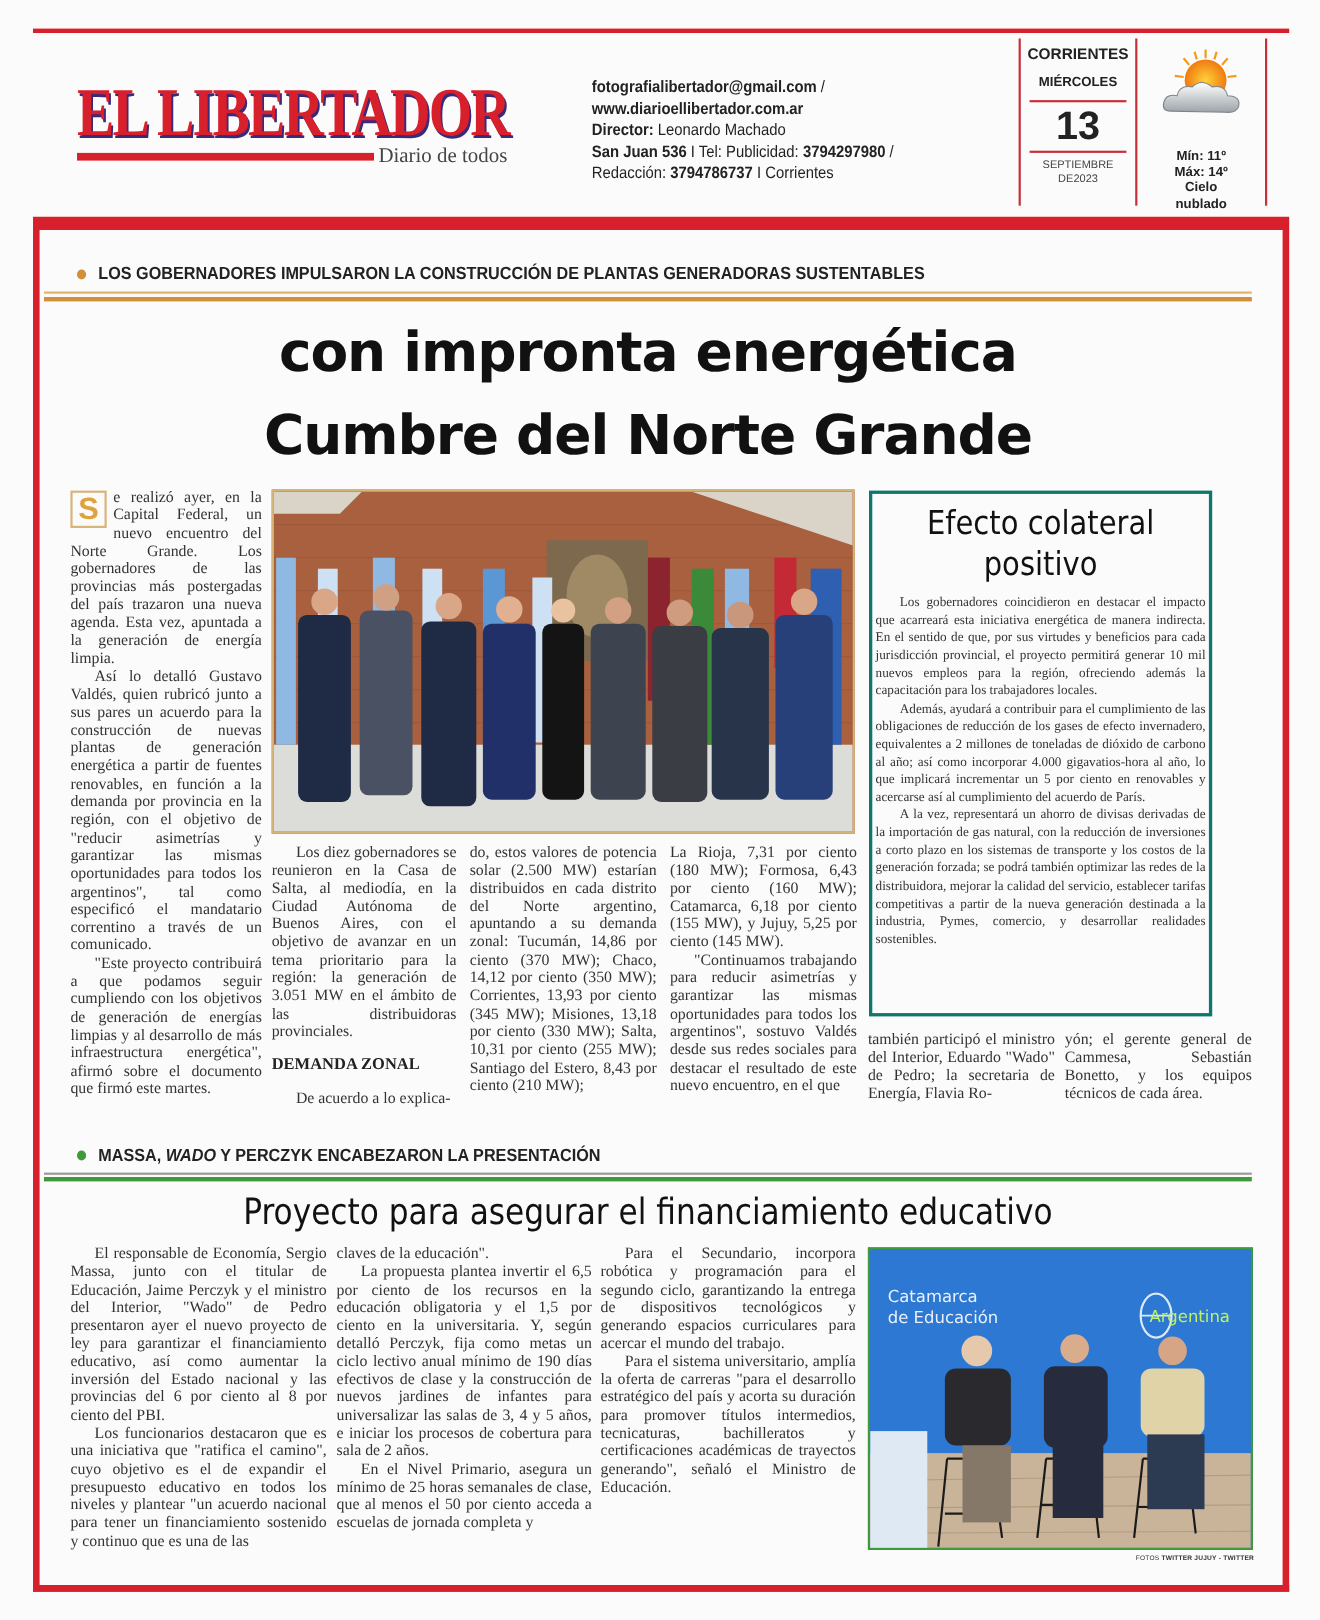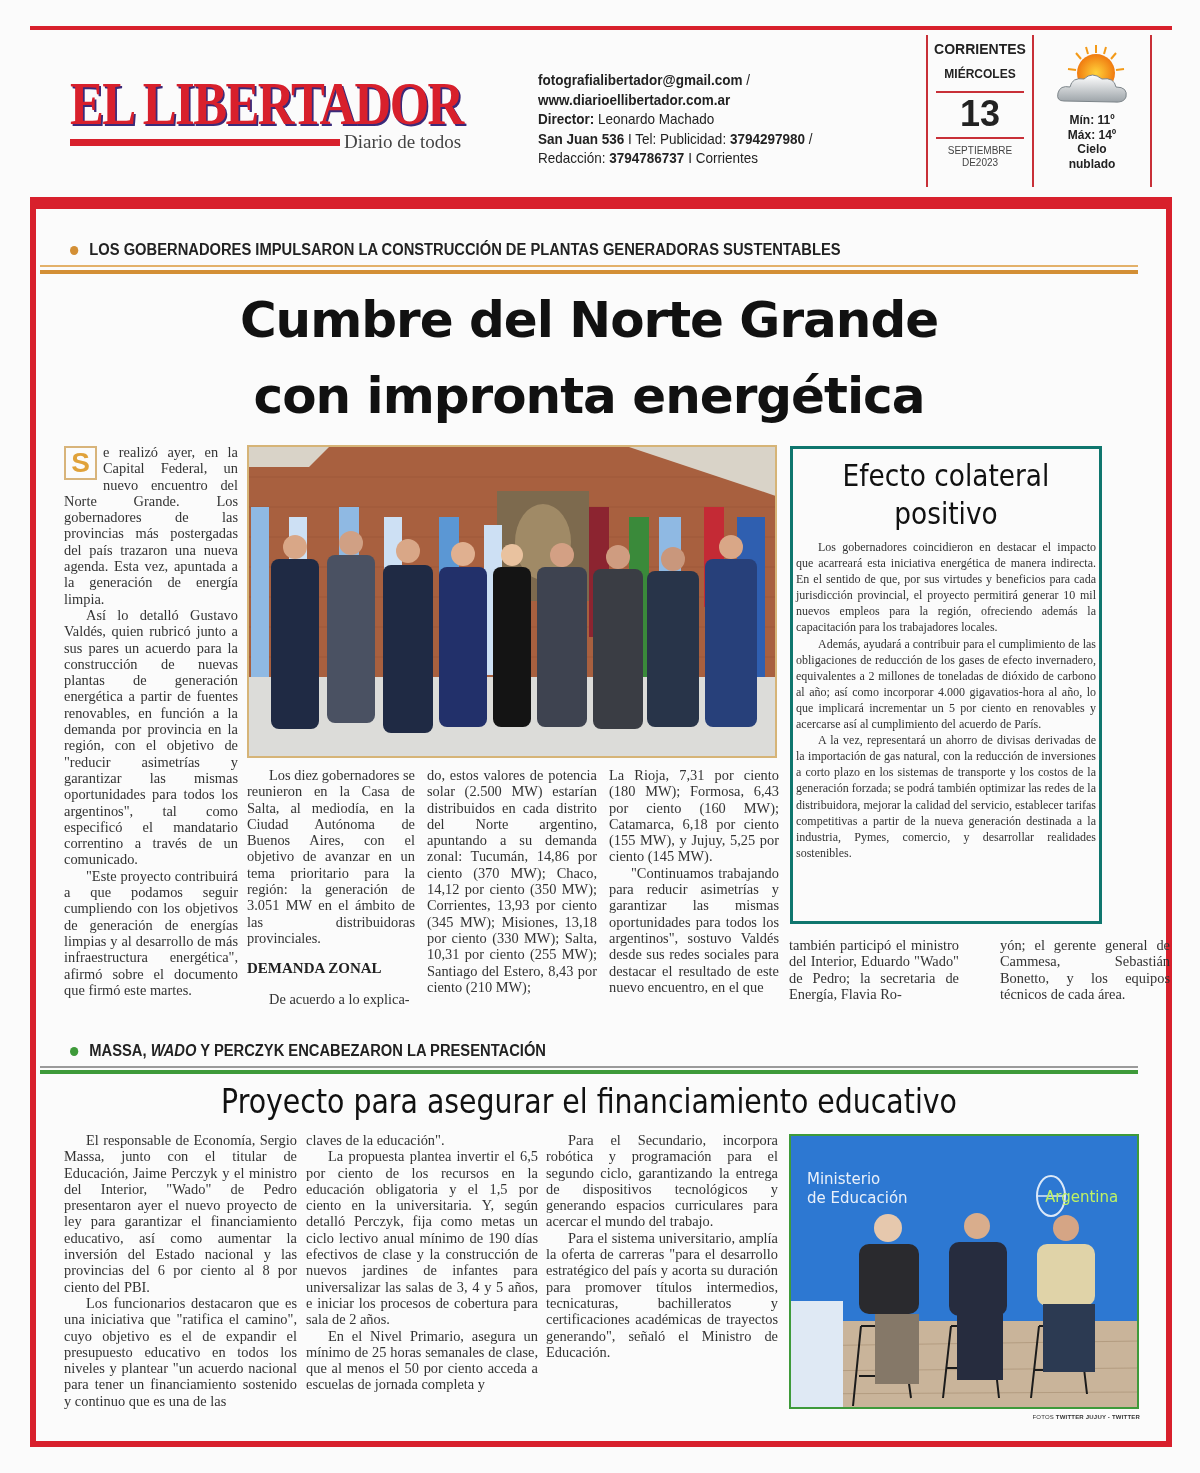--- a/index.html
+++ b/index.html
@@ -85,37 +85,37 @@
         <line x1="24" y1="10" x2="29" y2="16"></line>
         <line x1="64" y1="10" x2="59" y2="16"></line>
       <line x1="16" y1="26" x2="24" y2="27"></line>
         <line x1="72" y1="26" x2="64" y2="27"></line>
         <line x1="34" y1="4" x2="36" y2="11"></line>
         <line x1="54" y1="4" x2="52" y2="11"></line>
     </g>
     <circle cx="44" cy="30" r="19" fill="url(#sun)"></circle>
     <path d="M12 58 Q4 58 6 50 Q8 42 18 44 Q20 34 32 36 Q40 28 50 36 Q62 34 64 44 Q76 44 74 54 Q72 60 62 59 Z" fill="url(#cloud)" stroke="#7d858a" stroke-width="1"></path>
   </svg>
-  <div class="wx" style="margin-top:0">Mín: 11º</div>
+  <div class="wx" style="margin-top:20px">Mín: 11º</div>
   <div class="wx">Máx: 14º</div>
   <div class="wx">Cielo</div>
   <div class="wx">nublado</div>
 </div>
 
 <div class="abs frame"></div>
 
 <div class="abs kicker" style="left:70px;top:241px;">
   <span class="dot" style="background:#d38f35"></span><span>LOS GOBERNADORES IMPULSARON LA CONSTRUCCIÓN DE PLANTAS GENERADORAS SUSTENTABLES</span>
 </div>
 <div class="abs rule-o1"></div>
 <div class="abs rule-o2"></div>
 
 <div class="abs headline">
+  <div>con impronta energética</div>
   <div>Cumbre del Norte Grande</div>
-  <div>con impronta energética</div>
 </div>
 
 <div class="abs col" style="left:64px;top:444px;width:174px;">
   <span class="dropcap">S</span>
   <p class="noind">e realizó ayer, en la Capital Federal, un nuevo encuentro del Norte Grande. Los gobernadores de las provincias más postergadas del país trazaron una nueva agenda. Esta vez, apuntada a la generación de energía limpia.</p>
   <p>Así lo detalló Gustavo Valdés, quien rubricó junto a sus pares un acuerdo para la construcción de nuevas plantas de generación energética a partir de fuentes renovables, en función a la demanda por provincia en la región, con el objetivo de "reducir asimetrías y garantizar las mismas oportunidades para todos los argentinos", tal como especificó el mandatario correntino a través de un comunicado.</p>
   <p>"Este proyecto contribuirá a que podamos seguir cumpliendo con los objetivos de generación de energías limpias y al desarrollo de más infraestructura energética", afirmó sobre el documento que firmó este martes.</p>
 </div>
 
 <div class="abs photo1">
@@ -194,21 +194,21 @@
   <div class="col" style="font-size:12px;line-height:16.1px;font-family:Liberation Serif, serif;">
     <p>Los gobernadores coincidieron en destacar el impacto que acarreará esta iniciativa energética de manera indirecta. En el sentido de que, por sus virtudes y beneficios para cada jurisdicción provincial, el proyecto permitirá generar 10 mil nuevos empleos para la región, ofreciendo además la capacitación para los trabajadores locales.</p>
     <p>Además, ayudará a contribuir para el cumplimiento de las obligaciones de reducción de los gases de efecto invernadero, equivalentes a 2 millones de toneladas de dióxido de carbono al año; así como incorporar 4.000 gigavatios-hora al año, lo que implicará incrementar un 5 por ciento en renovables y acercarse así al cumplimiento del acuerdo de París.</p>
     <p>A la vez, representará un ahorro de divisas derivadas de la importación de gas natural, con la reducción de inversiones a corto plazo en los sistemas de transporte y los costos de la generación forzada; se podrá también optimizar las redes de la distribuidora, mejorar la calidad del servicio, establecer tarifas competitivas a partir de la nueva generación destinada a la industria, Pymes, comercio, y desarrollar realidades sostenibles.</p>
   </div>
 </div>
 
 <div class="abs col" style="left:789px;top:937px;width:170px;">
   <p class="noind">también participó el ministro del Interior, Eduardo "Wado" de Pedro; la secretaria de Energía, Flavia Ro-</p>
 </div>
-<div class="abs col" style="left:968px;top:937px;width:170px;margin-left:32px;">
+<div class="abs col" style="left:968px;top:937px;width:170px;">
   <p class="noind">yón; el gerente general de Cammesa, Sebastián Bonetto, y los equipos técnicos de cada área.</p>
 </div>
 
 <div class="abs kicker" style="left:70px;top:1042px;">
   <span class="dot" style="background:#3e9a3a"></span><span>MASSA, </span><i>WADO</i><span> Y PERCZYK ENCABEZARON LA PRESENTACIÓN</span>
 </div>
 <div class="abs rule-g1"></div>
 <div class="abs rule-g2"></div>
 
 <div class="abs head2">Proyecto para asegurar el financiamiento educativo</div>
@@ -252,21 +252,21 @@
       <rect x="84" y="178" width="44" height="70" fill="#857868"></rect>
       <rect x="158" y="106" width="58" height="74" fill="#262c3e" rx="10"></rect>
         <circle cx="186" cy="90" r="13" fill="#d9ad8c"></circle>
       <rect x="166" y="178" width="46" height="66" fill="#262c3e"></rect>
       <rect x="246" y="108" width="58" height="62" fill="#e0d3a8" rx="10"></rect>
         <circle cx="275" cy="92" r="13" fill="#d5a585"></circle>
       <rect x="252" y="168" width="52" height="68" fill="#2c3a52"></rect>
     </g>
   </svg>
   <div class="abs" style="left:16px;top:34px;color:#e9f0fa;font-family:'DejaVu Sans',sans-serif;font-size:15px;line-height:19px;">
-    <div>Ministerio</div>
+    <div>Catamarca</div>
     <div>de Educación</div>
   </div>
   <div class="abs" style="left:254px;top:52px;color:#bef264;font-family:'DejaVu Sans',sans-serif;font-size:15px;">Argentina</div>
 </div>
 
 <div class="abs credit"><span>FOTOS </span><b>TWITTER JUJUY - TWITTER</b></div>
 
 <div class="abs redline" style="left:30px;top:1441px;width:1142px;height:6px;"></div>
 
 </body></html>

